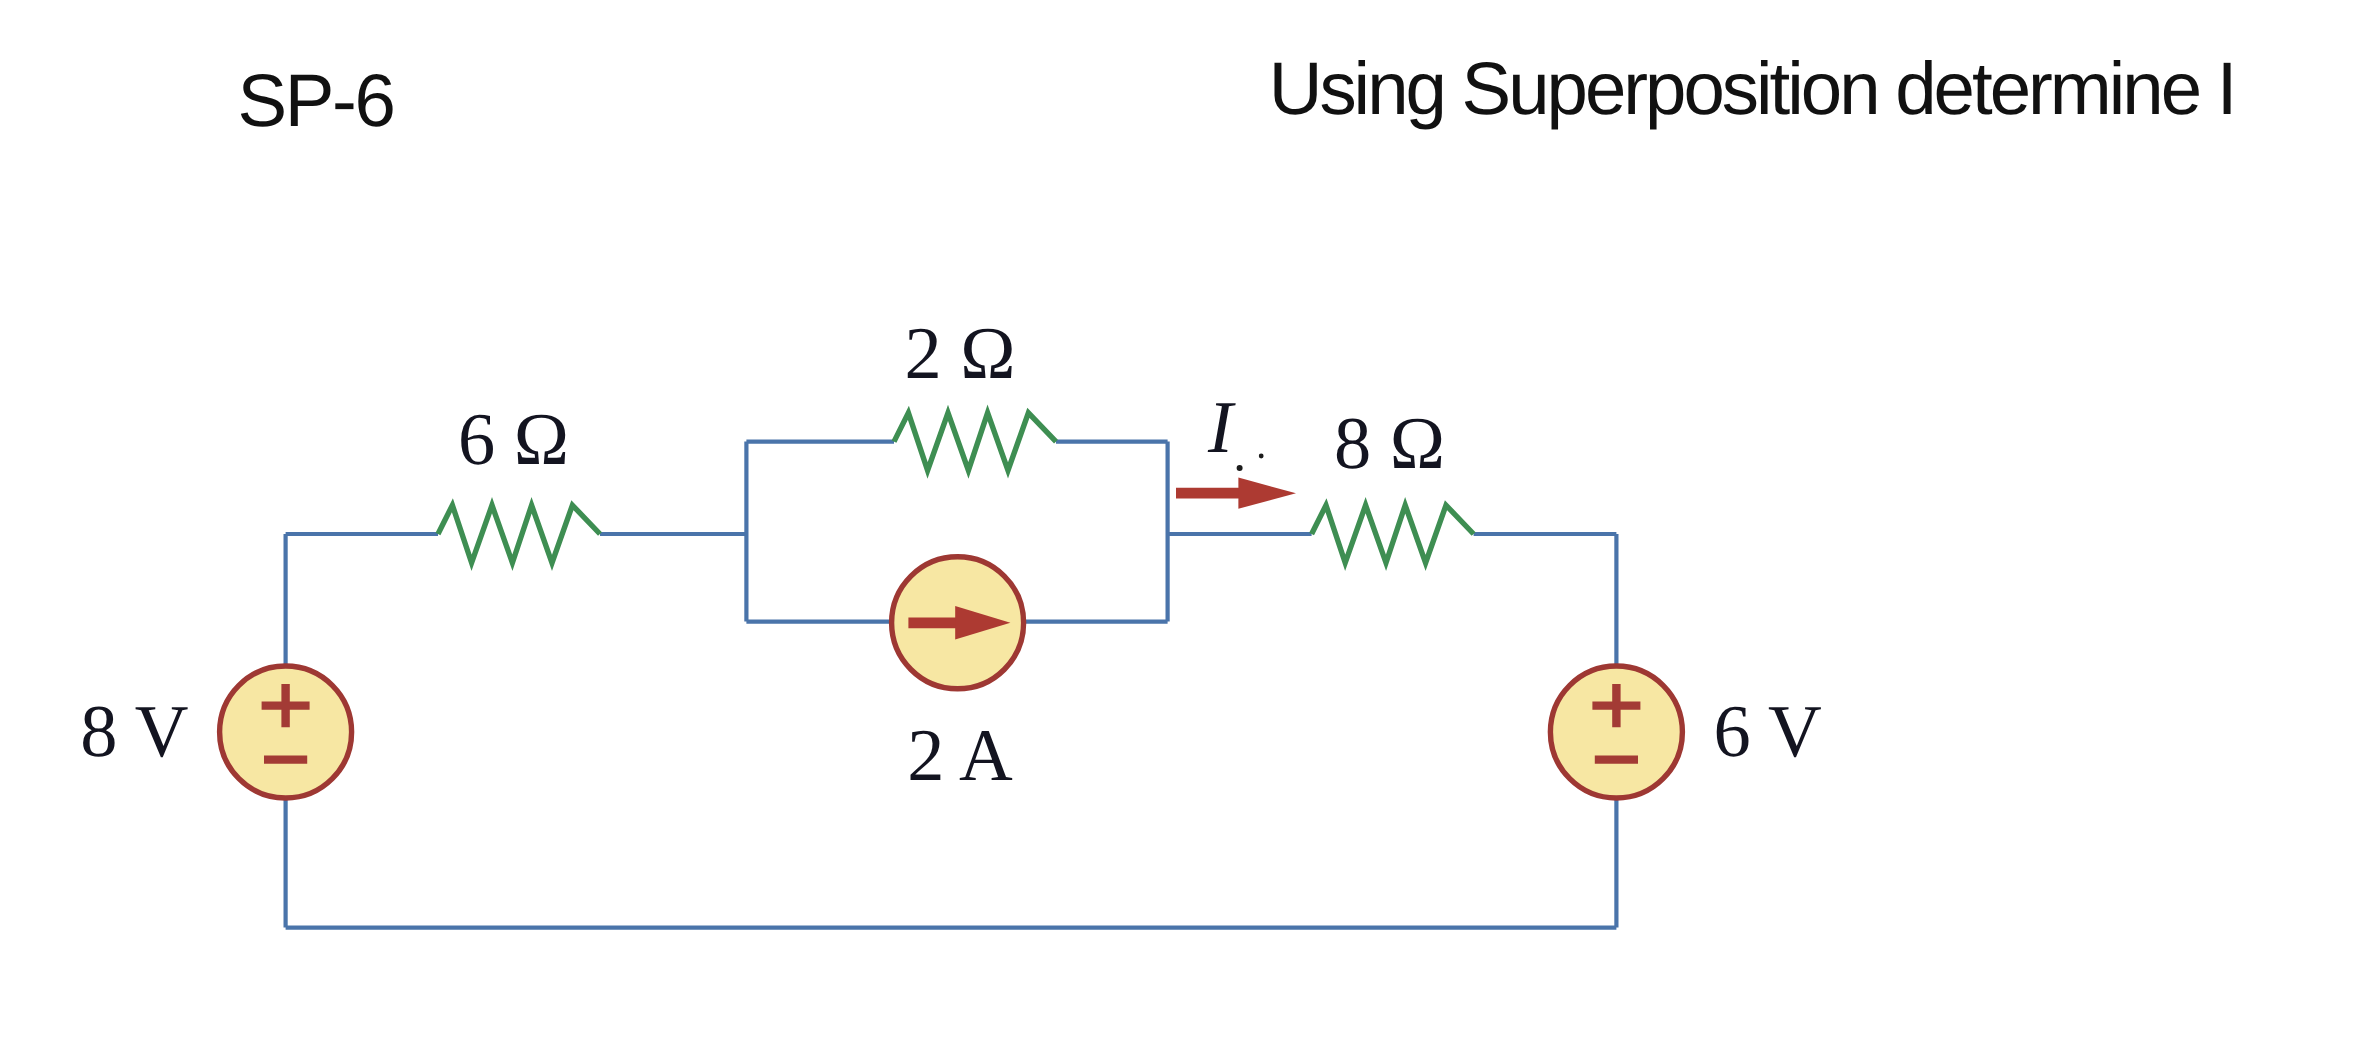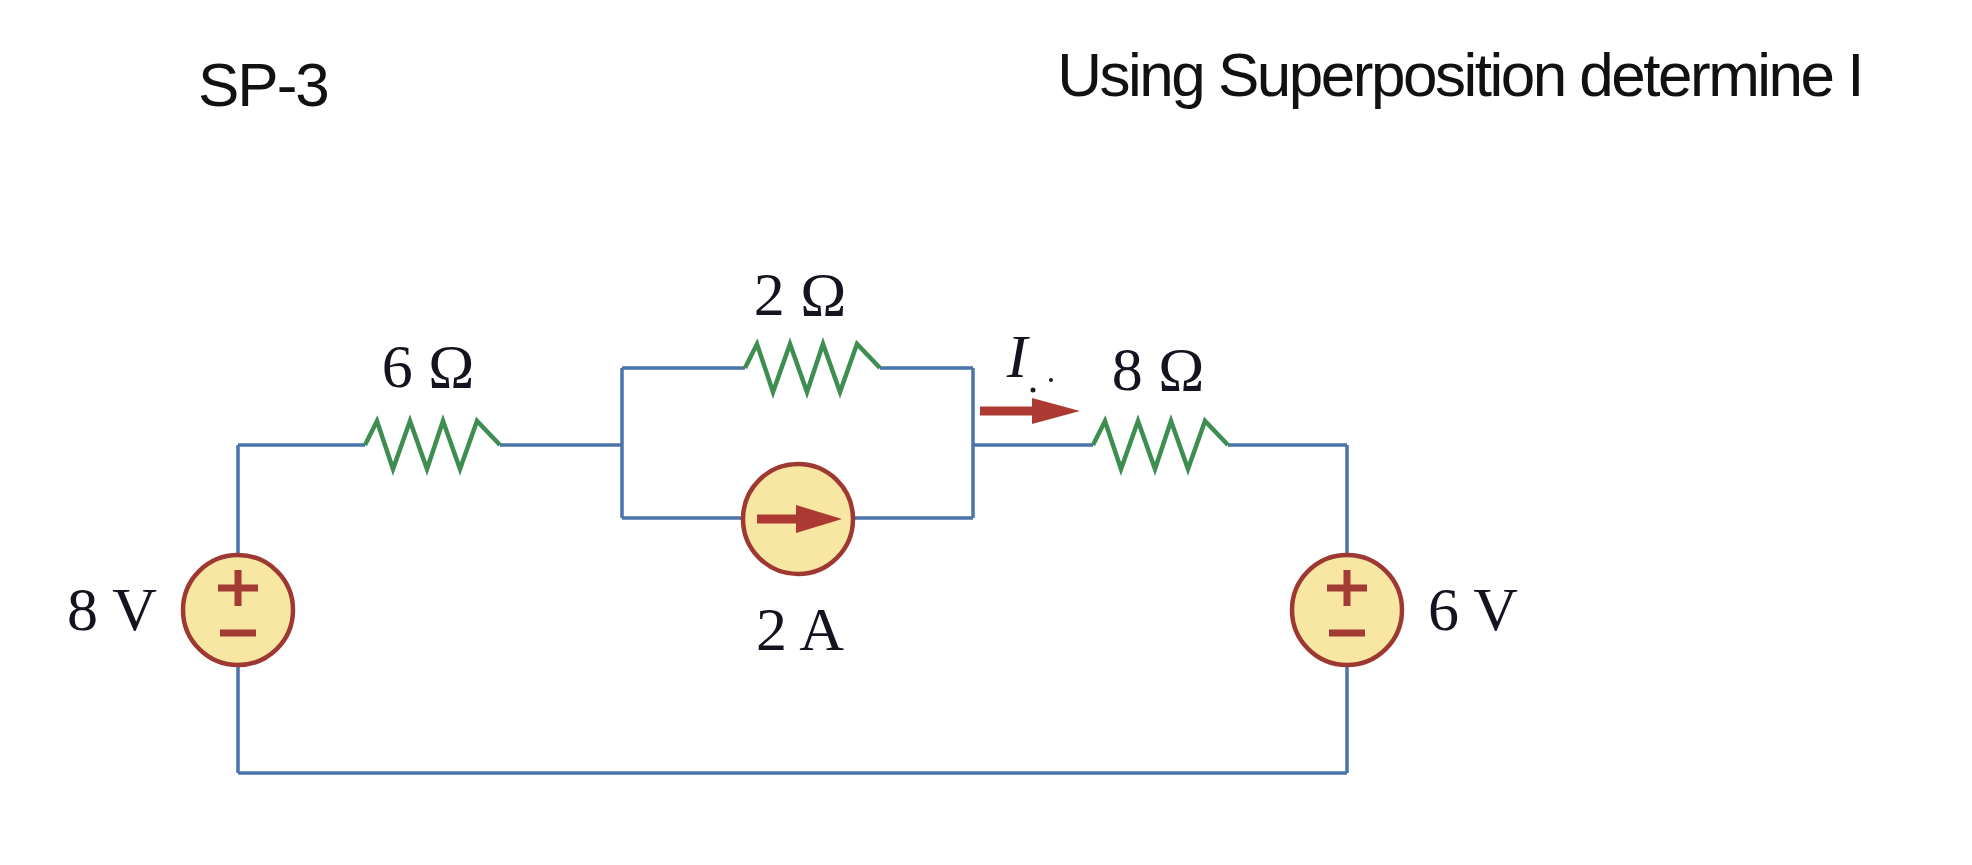--- a/index.html
+++ b/index.html
@@ -80,21 +80,21 @@
     fill: var(--label-ink);
   }
   .clabel.italic { font-style: italic; }
   .stray-dot { fill: #1c1c1c; }
 </style>
 </head>
 <body>
 
 <div class="page">
 
-  <div class="problem-id">SP-3</div>
+  <div class="problem-id">SP-6</div>
 
   <div class="title">Using Superposition determine I</div>
 
   <svg class="circuit" width="1972" height="865" viewBox="0 0 1972 865" xmlns="http://www.w3.org/2000/svg">
 
     <path class="wire" d="M238 445 H365 M500 445 H622"></path>
     <path class="wire" d="M973 445 H1093 M1228 445 H1347"></path>
     <path class="wire" d="M622 368 V518 M973 368 V518 M622 368 H745 M880 368 H973 M622 518 H973"></path>
     <path class="wire" d="M238 445 V773"></path>
     <path class="wire" d="M1347 445 V773"></path>

